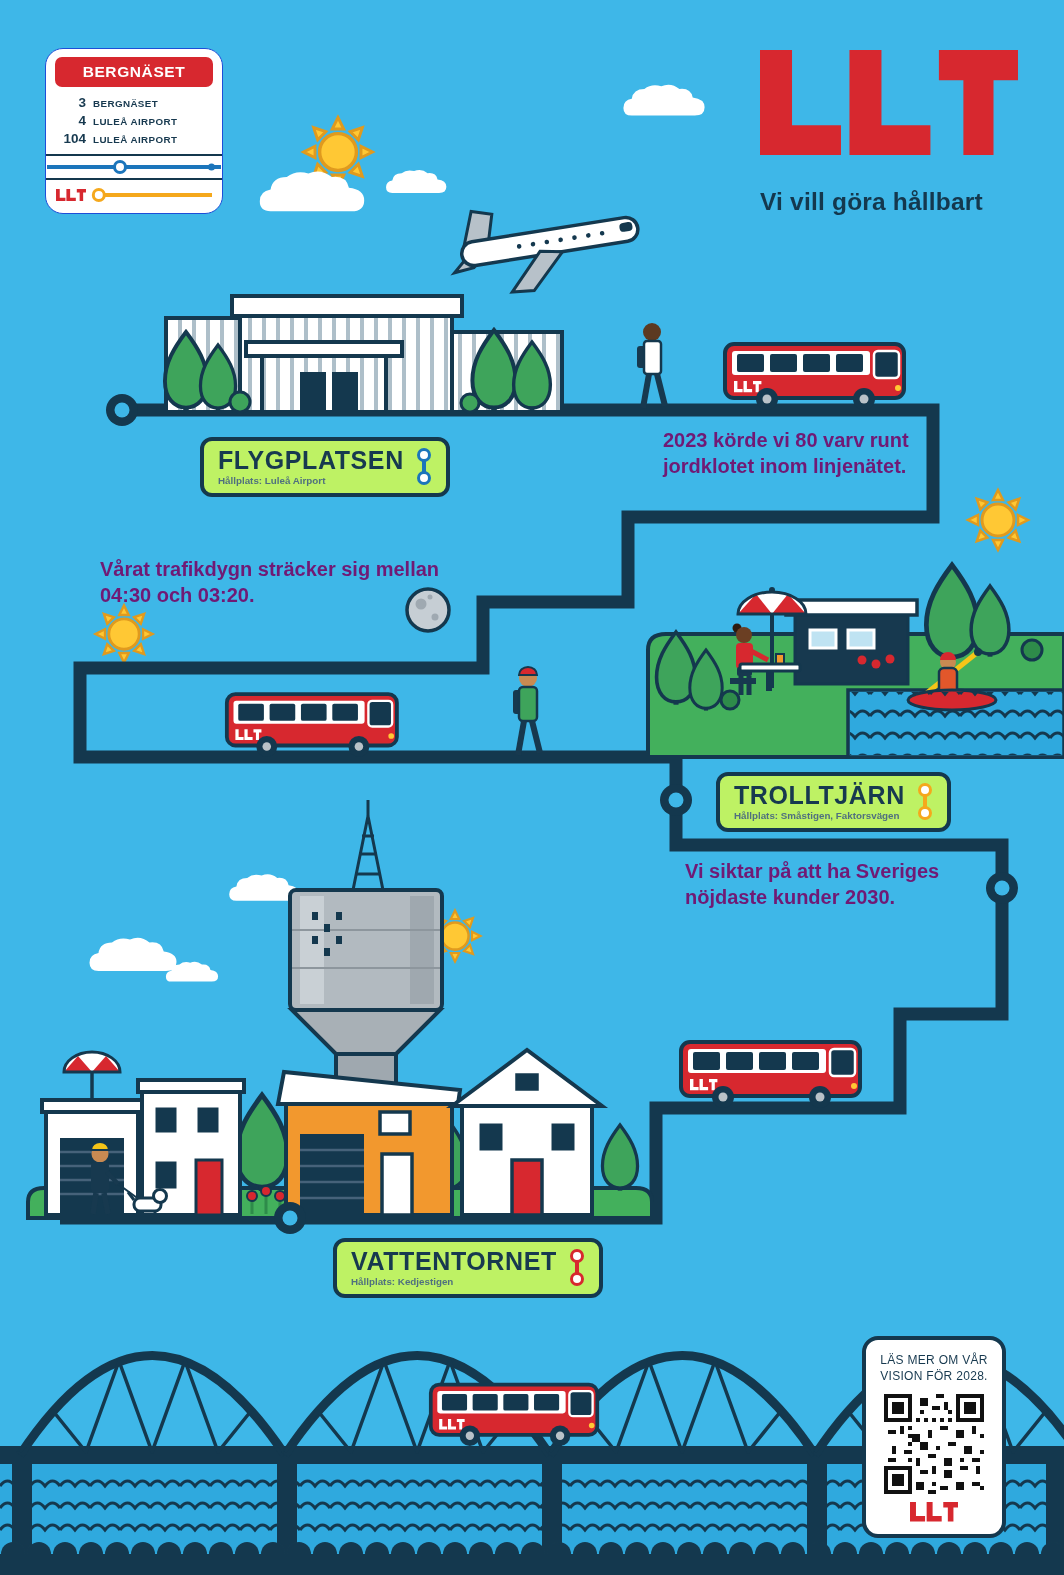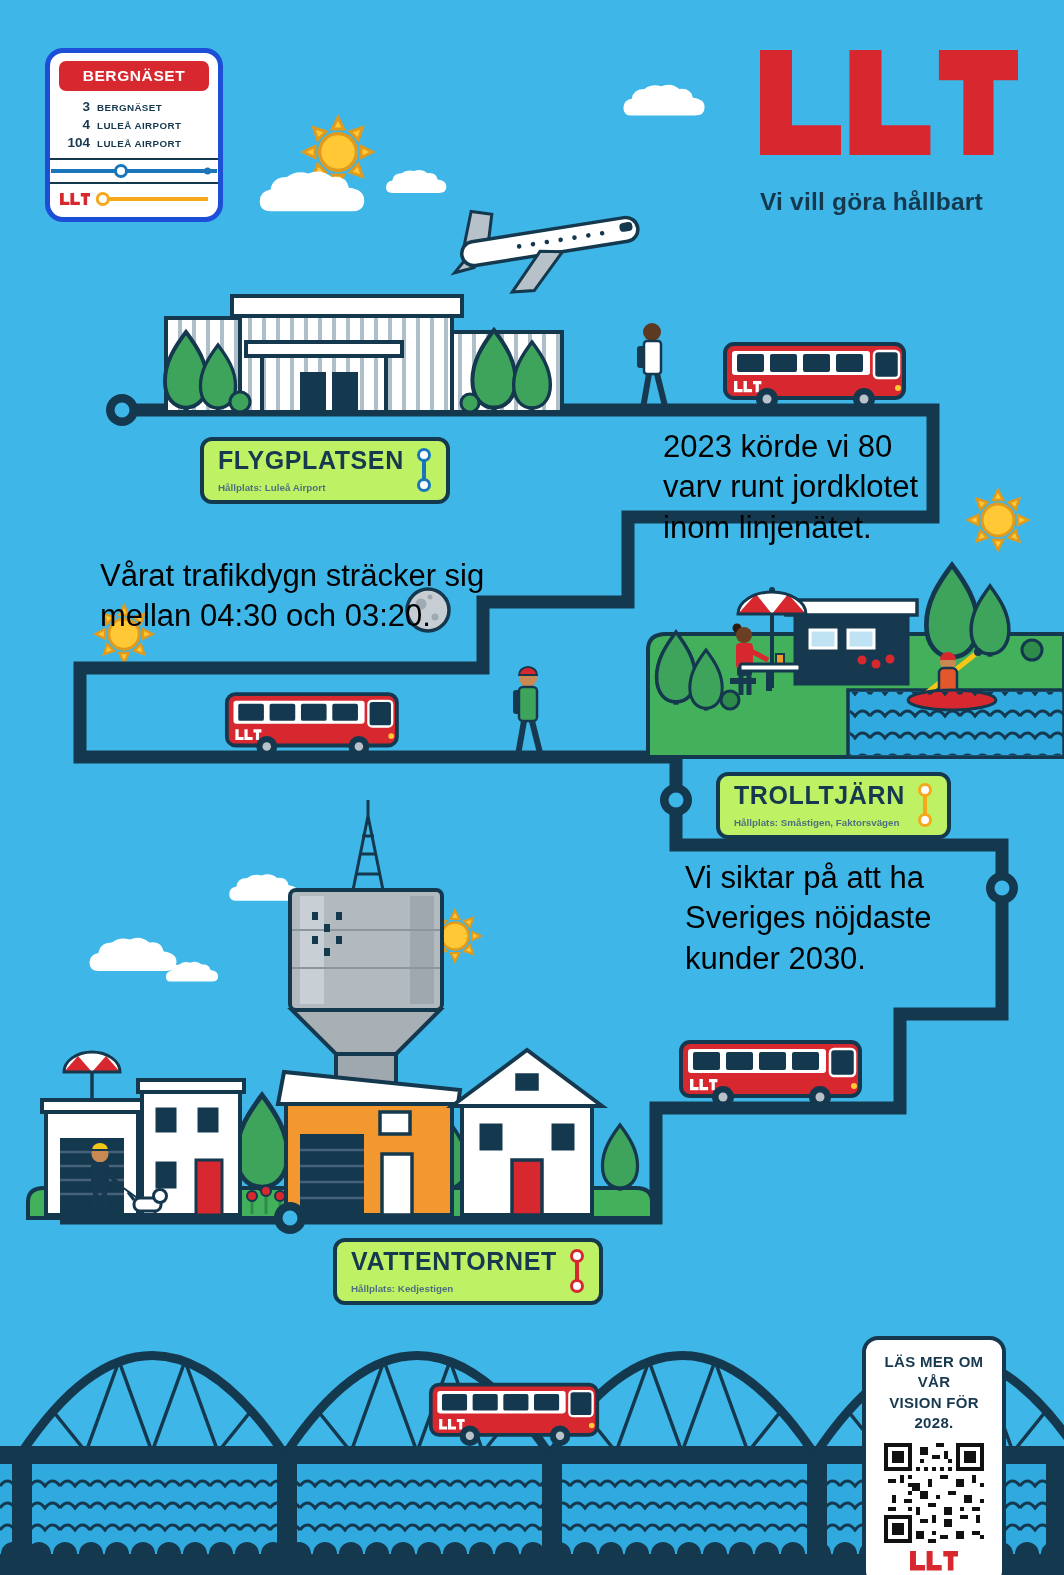--- a/index.html
+++ b/index.html
@@ -1,21 +1,21 @@
 <!DOCTYPE html>
 <html><head>
 <meta charset="utf-8">
 <style>
   body{margin:0;background:#222}
   .poster{position:relative;width:1064px;height:1575px;background:#3EB7E8;overflow:hidden;
           font-family:"Liberation Sans","DejaVu Sans",sans-serif}
   .scenery{position:absolute;inset:0}
 
   
-  .sign-card{position:absolute;left:45px;top:48px;width:178px;background:#fff;border:5px solid #1d4ed8;
+  .sign-card{position:absolute;left:45px;top:48px;width:178px;background:#fff;border:1px solid #1d4ed8;
              border-radius:18px;padding:8px 0 10px;box-sizing:border-box;z-index:5}
   .sign-header{margin:0 9px;background:#D7282F;color:#fff;font-weight:800;font-size:15.5px;
                letter-spacing:.6px;text-align:center;border-radius:7px;padding:6px 0}
   .sign-rows{padding:7px 10px 6px}
   .sign-row{display:flex;align-items:baseline;gap:7px;line-height:17px}
   .sign-no{width:30px;text-align:right;font-weight:800;font-size:13.5px;color:#17394F}
   .sign-dest{font-weight:700;font-size:9.8px;color:#17394F;letter-spacing:.4px}
   .sign-transit{border-top:2.5px solid #14384E;border-bottom:2.5px solid #14384E;padding:9px 0}
   .sign-line-blue{position:relative;height:4px;background:#1B75BB;margin:0 1px}
   .sdot{position:absolute;left:42%;top:50%;transform:translate(-50%,-50%);width:8px;height:8px;
@@ -27,40 +27,40 @@
   .sign-line-yellow{position:relative;flex:1;height:4px;background:#F5A81C}
   .sdot-y{position:absolute;left:0;top:50%;transform:translate(-30%,-50%);width:8px;height:8px;
         background:#fff;border:3px solid #F5A81C;border-radius:50%}
 
   
   .brand{position:absolute;left:760px;top:50px;width:262px;z-index:5}
   .llt-big{width:258px;display:block}
   .tagline{margin-top:32px;color:#14384E;font-size:24.5px;font-weight:800;line-height:1.26;letter-spacing:.2px}
 
   
-  .fact{position:absolute;color:#000000;font-size:31px;line-height:1.3;font-weight:400;z-index:5}
+  .fact{position:absolute;color:#701a75;font-size:20px;line-height:1.3;font-weight:700;z-index:5}
 
   
   .stop-pill{position:absolute;display:flex;align-items:stretch;gap:10px;background:#bef264;
              border:4px solid #14384E;border-radius:12px;padding:6px 12px 7px 14px;z-index:5}
   .stop-name{font-size:25px;font-weight:800;color:#17394F;letter-spacing:.6px;line-height:1.04;white-space:nowrap}
-  .stop-sub{font-size:9.8px;font-weight:700;color:#50707F;margin-top:9px;white-space:nowrap}
+  .stop-sub{font-size:9.8px;font-weight:700;color:#50707F;margin-top:2px;white-space:nowrap}
   .stop-route{position:relative;width:20px}
   .rline{position:absolute;left:50%;top:2px;bottom:2px;width:4px;transform:translateX(-50%);border-radius:2px}
   .rdot{position:absolute;left:50%;transform:translateX(-50%);width:8px;height:8px;background:#fff;
         border-radius:50%;border:3px solid #000}
   .rd-top{top:1px}.rd-bot{bottom:1px}
   .acc-blue .rline{background:#1B75BB}.acc-blue .rdot{border-color:#1B75BB}
   .acc-yellow .rline{background:#F5A81C}.acc-yellow .rdot{border-color:#F5A81C}
   .acc-red .rline{background:#D7282F}.acc-red .rdot{border-color:#D7282F}
 
   
   .vision-card{position:absolute;left:862px;top:1336px;width:144px;background:#fff;border:4px solid #14384E;
                border-radius:16px;padding:12px 8px;box-sizing:border-box;text-align:center;z-index:6}
-  .vision-text{color:#17394F;font-size:15px;font-weight:700;letter-spacing:.3px;line-height:1.35}
+  .vision-text{color:#17394F;font-size:12px;font-weight:400;letter-spacing:.3px;line-height:1.35}
   .qr{width:100px;margin:10px auto 8px;display:block}
   .llt-sm{width:48px;display:block;margin:0 auto}
 </style>
 </head>
 <body>
 
 <div class="poster">
 
 <svg class="scenery" width="1064" height="1575" viewBox="0 0 1064 1575" aria-hidden="true">
   <defs>

